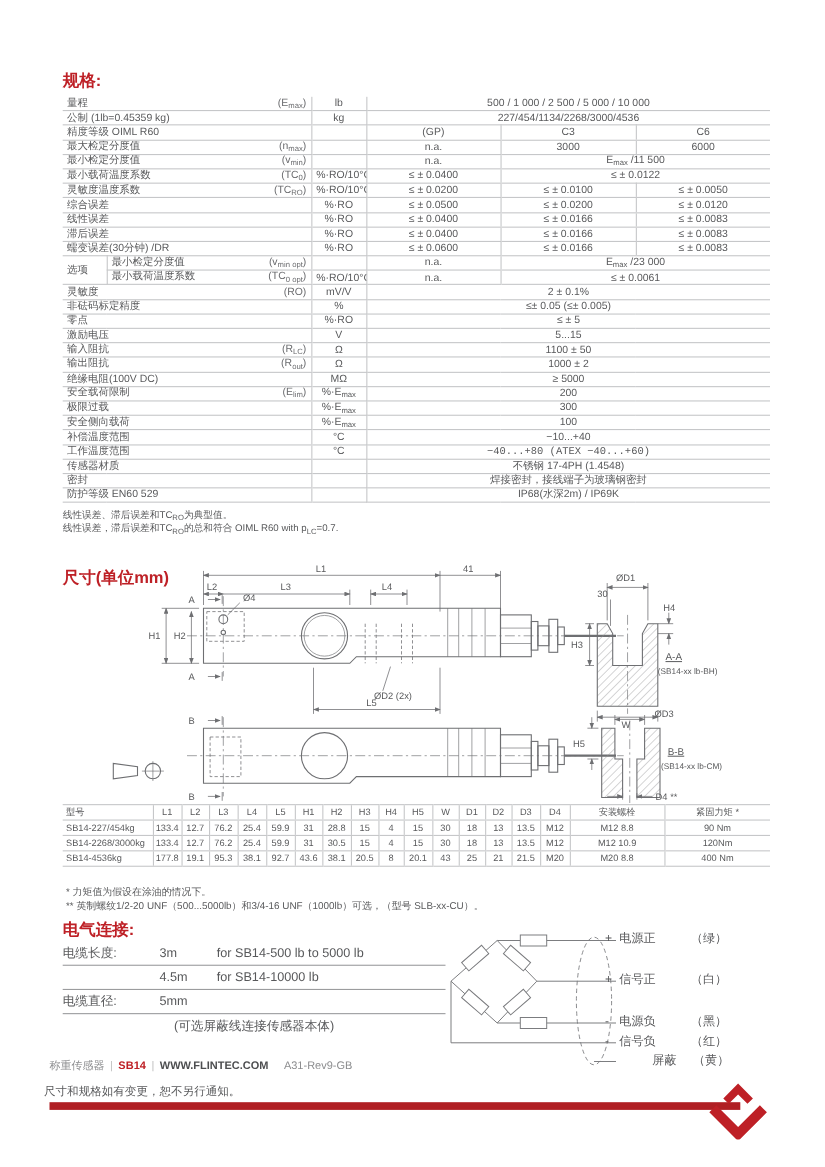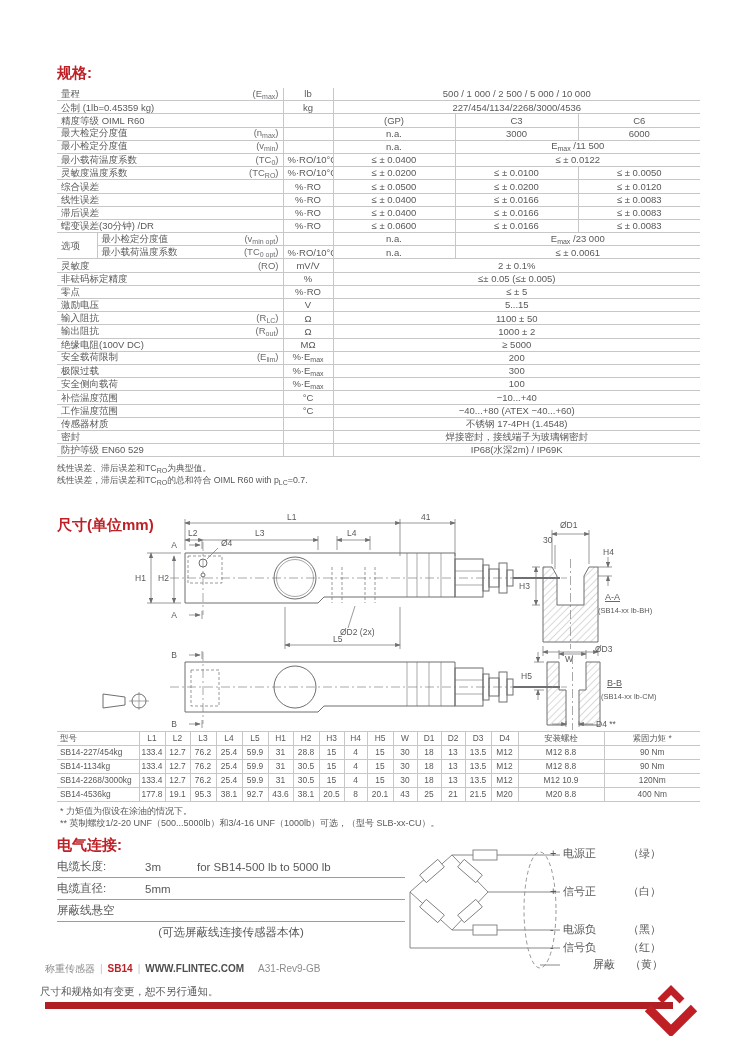--- a/index.html
+++ b/index.html
@@ -206,21 +206,21 @@
           <td class="v" colspan="3" style="border-left: none;">100</td>
         </tr>
         <tr>
           <td class="l" colspan="2"><span>补偿温度范围</span><span class="sy"></span></td>
           <td class="u">°C</td>
           <td class="v" colspan="3" style="border-left: none;">−10...+40</td>
         </tr>
         <tr>
           <td class="l" colspan="2"><span>工作温度范围</span><span class="sy"></span></td>
           <td class="u">°C</td>
-          <td class="v" colspan="3" style="border-left: none;">−40...+80 (ATEX −40...+60)</td>
+          <td class="v" colspan="3" style="border-left: none; font-family: Liberation Mono, monospace;">−40...+80 (ATEX −40...+60)</td>
         </tr>
         <tr>
           <td class="l" colspan="2"><span>传感器材质</span><span class="sy"></span></td>
           <td class="u"></td>
           <td class="v" colspan="3" style="border-left: none;">不锈钢 17-4PH  (1.4548)</td>
         </tr>
         <tr>
           <td class="l" colspan="2"><span>密封</span><span class="sy"></span></td>
           <td class="u"></td>
           <td class="v" colspan="3" style="border-left: none;">焊接密封，接线端子为玻璃钢密封</td>
@@ -462,40 +462,20 @@
           <td>15</td>
           <td>30</td>
           <td>18</td>
           <td>13</td>
           <td>13.5</td>
           <td>M12</td>
           <td>M12  8.8</td>
           <td>90 Nm</td>
         </tr>
         <tr>
-          <td>SB14-1134kg</td>
-          <td>133.4</td>
-          <td>12.7</td>
-          <td>76.2</td>
-          <td>25.4</td>
-          <td>59.9</td>
-          <td>31</td>
-          <td>30.5</td>
-          <td>15</td>
-          <td>4</td>
-          <td>15</td>
-          <td>30</td>
-          <td>18</td>
-          <td>13</td>
-          <td>13.5</td>
-          <td>M12</td>
-          <td>M12  8.8</td>
-          <td>90 Nm</td>
-        </tr>
-        <tr>
           <td>SB14-2268/3000kg</td>
           <td>133.4</td>
           <td>12.7</td>
           <td>76.2</td>
           <td>25.4</td>
           <td>59.9</td>
           <td>31</td>
           <td>30.5</td>
           <td>15</td>
           <td>4</td>
@@ -534,26 +514,28 @@
   <div class="fn" style="top:817px;">** 英制螺纹1/2-20 UNF（500...5000lb）和3/4-16 UNF（1000lb）可选，（型号 SLB-xx-CU）。</div>
 
   <div class="hd" style="top:836px;">电气连接:</div>
   <div id="elec-rows">
       <div class="erow">
         <span class="el">电缆长度:</span>
         <span class="ev">3m</span>
         <span class="ed">for SB14-500 lb to 5000 lb</span>
       </div>
       <div class="erow">
+        <span class="el"></span>
+        <span class="ev">4.5m</span>
+        <span class="ed">for SB14-10000 lb</span>
+      </div>
+      <div class="erow">
         <span class="el">电缆直径:</span>
         <span class="ev">5mm</span>
         <span class="ed"></span>
-      </div>
-      <div class="erow">
-        <span>屏蔽线悬空</span>
       </div>
       <div class="erow nl">
         <span>(可选屏蔽线连接传感器本体)</span>
       </div>
     </div>
   <div id="disclaimer">尺寸和规格如有变更，恕不另行通知。</div>
 
   <svg id="wire-svg" width="175" height="150" viewBox="0 0 175 150">
     <g stroke="#7a7b7e" stroke-width="0.9" fill="none">
       <path d="M10,54 L52,17 L88,54 L52,92 Z"></path>

